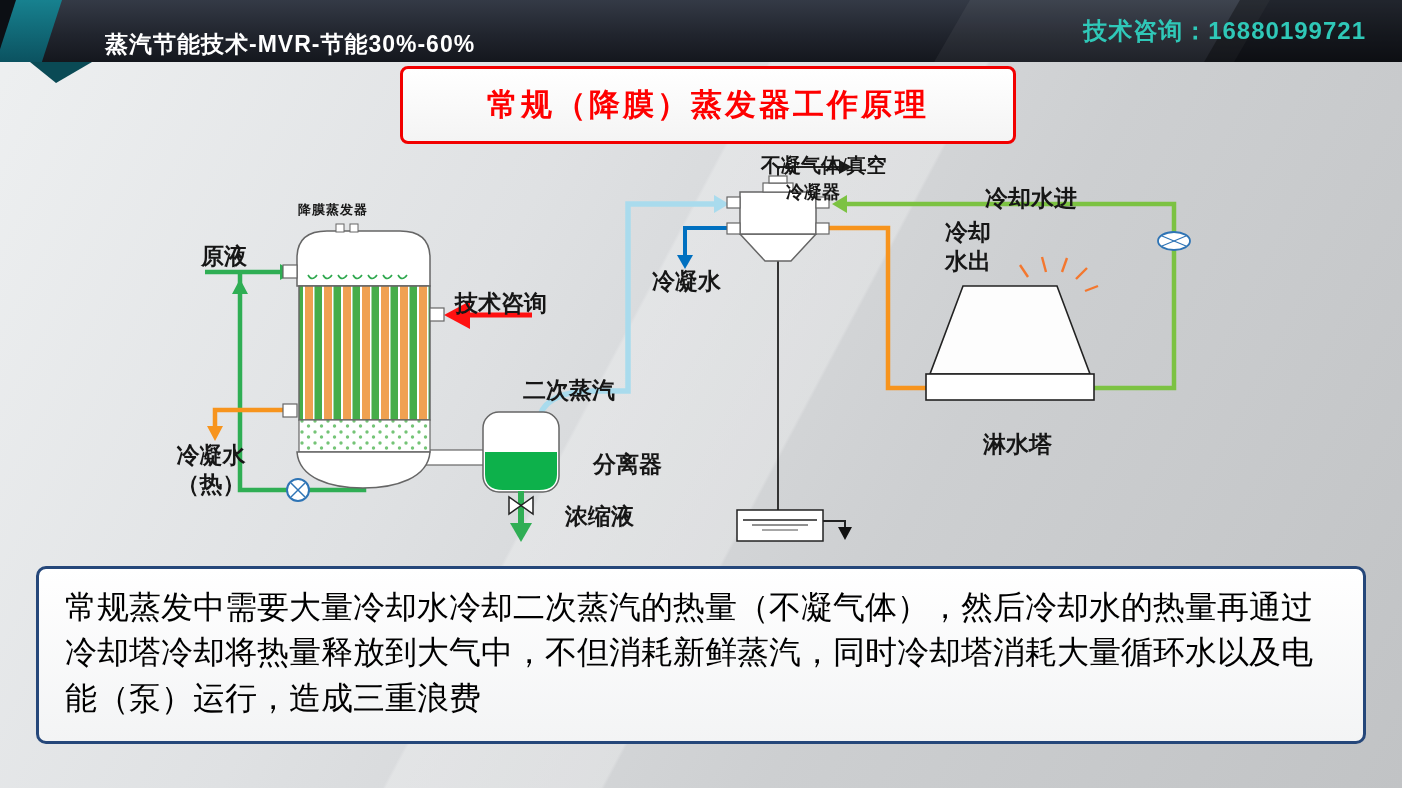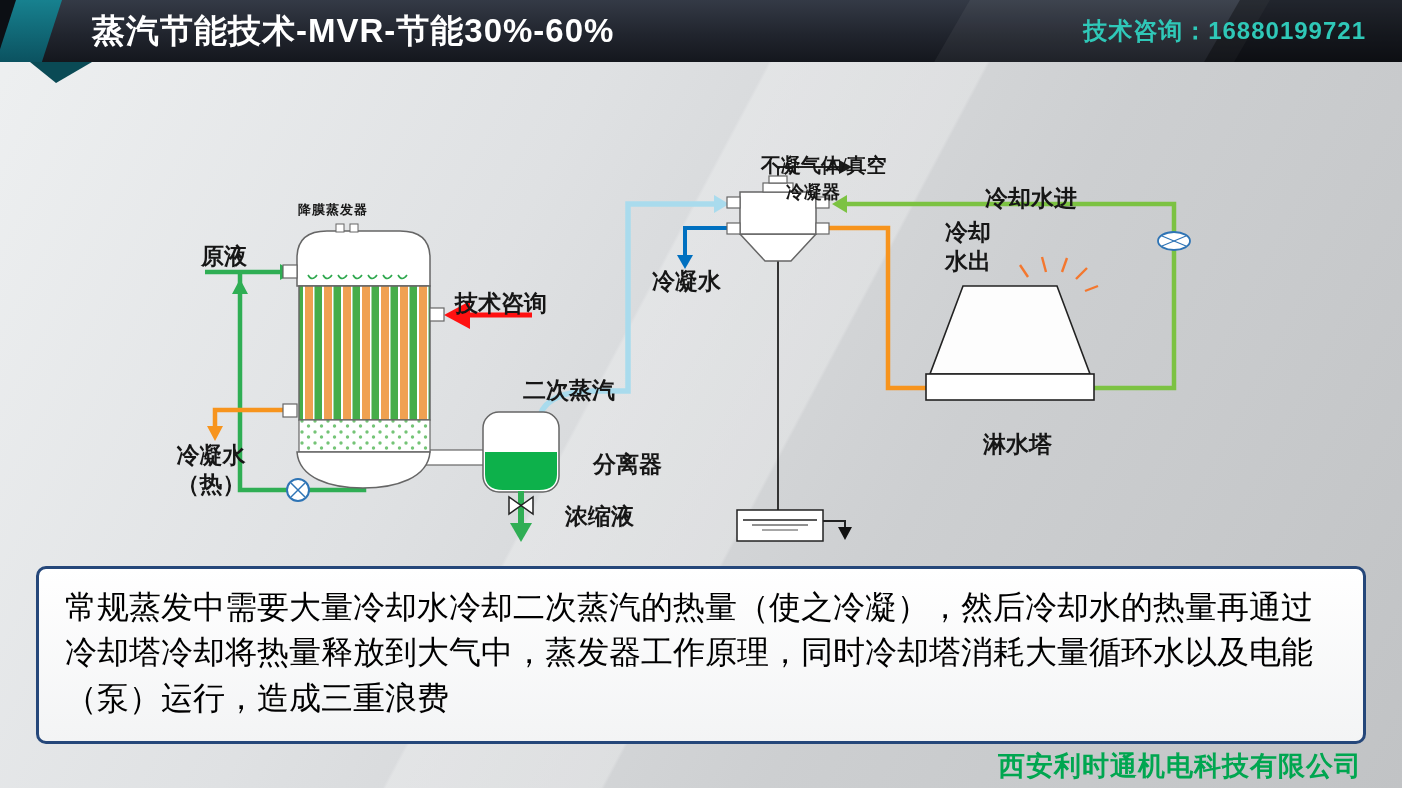--- a/index.html
+++ b/index.html
@@ -13,22 +13,22 @@
 
   
   .topbar { position:absolute; left:0; top:0; width:100%; height:62px; overflow:hidden;
     background:linear-gradient(180deg,#343a46 0%,#21252e 55%,#14171d 100%); }
   .accent-navy { position:absolute; left:0; top:0; width:26px; height:62px; background:#0c0f14; }
   .accent-teal { position:absolute; left:16px; top:0; width:46px; height:62px;
     background:linear-gradient(180deg,#17818f,#0b5260); transform:skewX(-18deg); transform-origin:top; }
   .bar-shape { position:absolute; top:0; height:62px; }
   .bar-shape.s1 { right:150px; width:300px; background:rgba(255,255,255,0.05); transform:skewX(-30deg); }
   .bar-shape.s2 { right:-60px; width:240px; background:rgba(0,0,0,0.35); transform:skewX(-30deg); }
-  .bar-title { position:absolute; left:92px; top:0; margin:0; line-height:62px;
-    font-size:33px; font-weight:700; color:#ffffff; letter-spacing:1px; }
+  .bar-title { position:absolute; left:92px; top:0; margin:13px; line-height:62px;
+    font-size:23px; font-weight:700; color:#ffffff; letter-spacing:1px; }
   .bar-contact { position:absolute; right:36px; top:0; line-height:62px;
     font-size:24px; font-weight:700; color:#2fc8b8; letter-spacing:1px; }
   .fold { position:absolute; left:30px; top:62px; width:62px; height:21px;
     background:#0a4a55; clip-path:polygon(0 0,100% 0,42% 100%); }
 
   
   .title-box { position:absolute; left:400px; top:66px; width:610px; height:72px;
     background:linear-gradient(180deg,#ffffff,#f4f4f4); border:3px solid #f20000; border-radius:8px;
     display:flex; align-items:center; justify-content:center; }
   .title-box span { font-family:"Liberation Serif","DejaVu Serif",serif;
@@ -61,20 +61,23 @@
   <header class="topbar">
     <div class="bar-shape s1"></div>
     <div class="bar-shape s2"></div>
     <div class="accent-navy"></div>
     <div class="accent-teal"></div>
     <h1 class="bar-title">蒸汽节能技术-MVR-节能30%-60%</h1>
     <div class="bar-contact">技术咨询：16880199721</div>
   </header>
   <div class="fold"></div>
 
+  <div class="title-box">
+    <span>常规（降膜）蒸发器工作原理</span>
+  </div>
 
   <div class="diagram">
     <svg width="1402" height="788" viewBox="0 0 1402 788">
       <defs>
         <pattern id="tubes" patternUnits="userSpaceOnUse" width="19" height="10">
           <rect x="0" y="0" width="19" height="10" fill="#ffffff"></rect>
           <rect x="1" y="0" width="8" height="10" fill="#f0a152"></rect>
           <rect x="10.5" y="0" width="7.5" height="10" fill="#46ad4a"></rect>
         </pattern>
         <pattern id="dots" patternUnits="userSpaceOnUse" width="13" height="11">
@@ -213,17 +216,16 @@
     <div class="lbl" style="left:761px;top:153px;font-size:20px">不凝气体/真空</div>
     <div class="lbl" style="left:786px;top:181px;font-size:18px">冷凝器</div>
     <div class="lbl" style="left:652px;top:268px">冷凝水</div>
     <div class="lbl" style="left:985px;top:185px">冷却水进</div>
     <div class="lbl" style="left:945px;top:219px">冷却
 水出</div>
     <div class="lbl" style="left:983px;top:431px">淋水塔</div>
   </div>
 
   <div class="desc-box">
-    <p>常规蒸发中需要大量冷却水冷却二次蒸汽的热量（使之冷凝），然后冷却水的热量再通过冷却塔冷却将热量释放到大气中，蒸发器工作原理，同时冷却塔消耗大量循环水以及电能（泵）运行，造成三重浪费</p>
+    <p>常规蒸发中需要大量冷却水冷却二次蒸汽的热量（不凝气体），然后冷却水的热量再通过冷却塔冷却将热量释放到大气中，不但消耗新鲜蒸汽，同时冷却塔消耗大量循环水以及电能（泵）运行，造成三重浪费</p>
   </div>
 
-  <div class="company">西安利时通机电科技有限公司</div>
 </div>
 
 </body></html>

